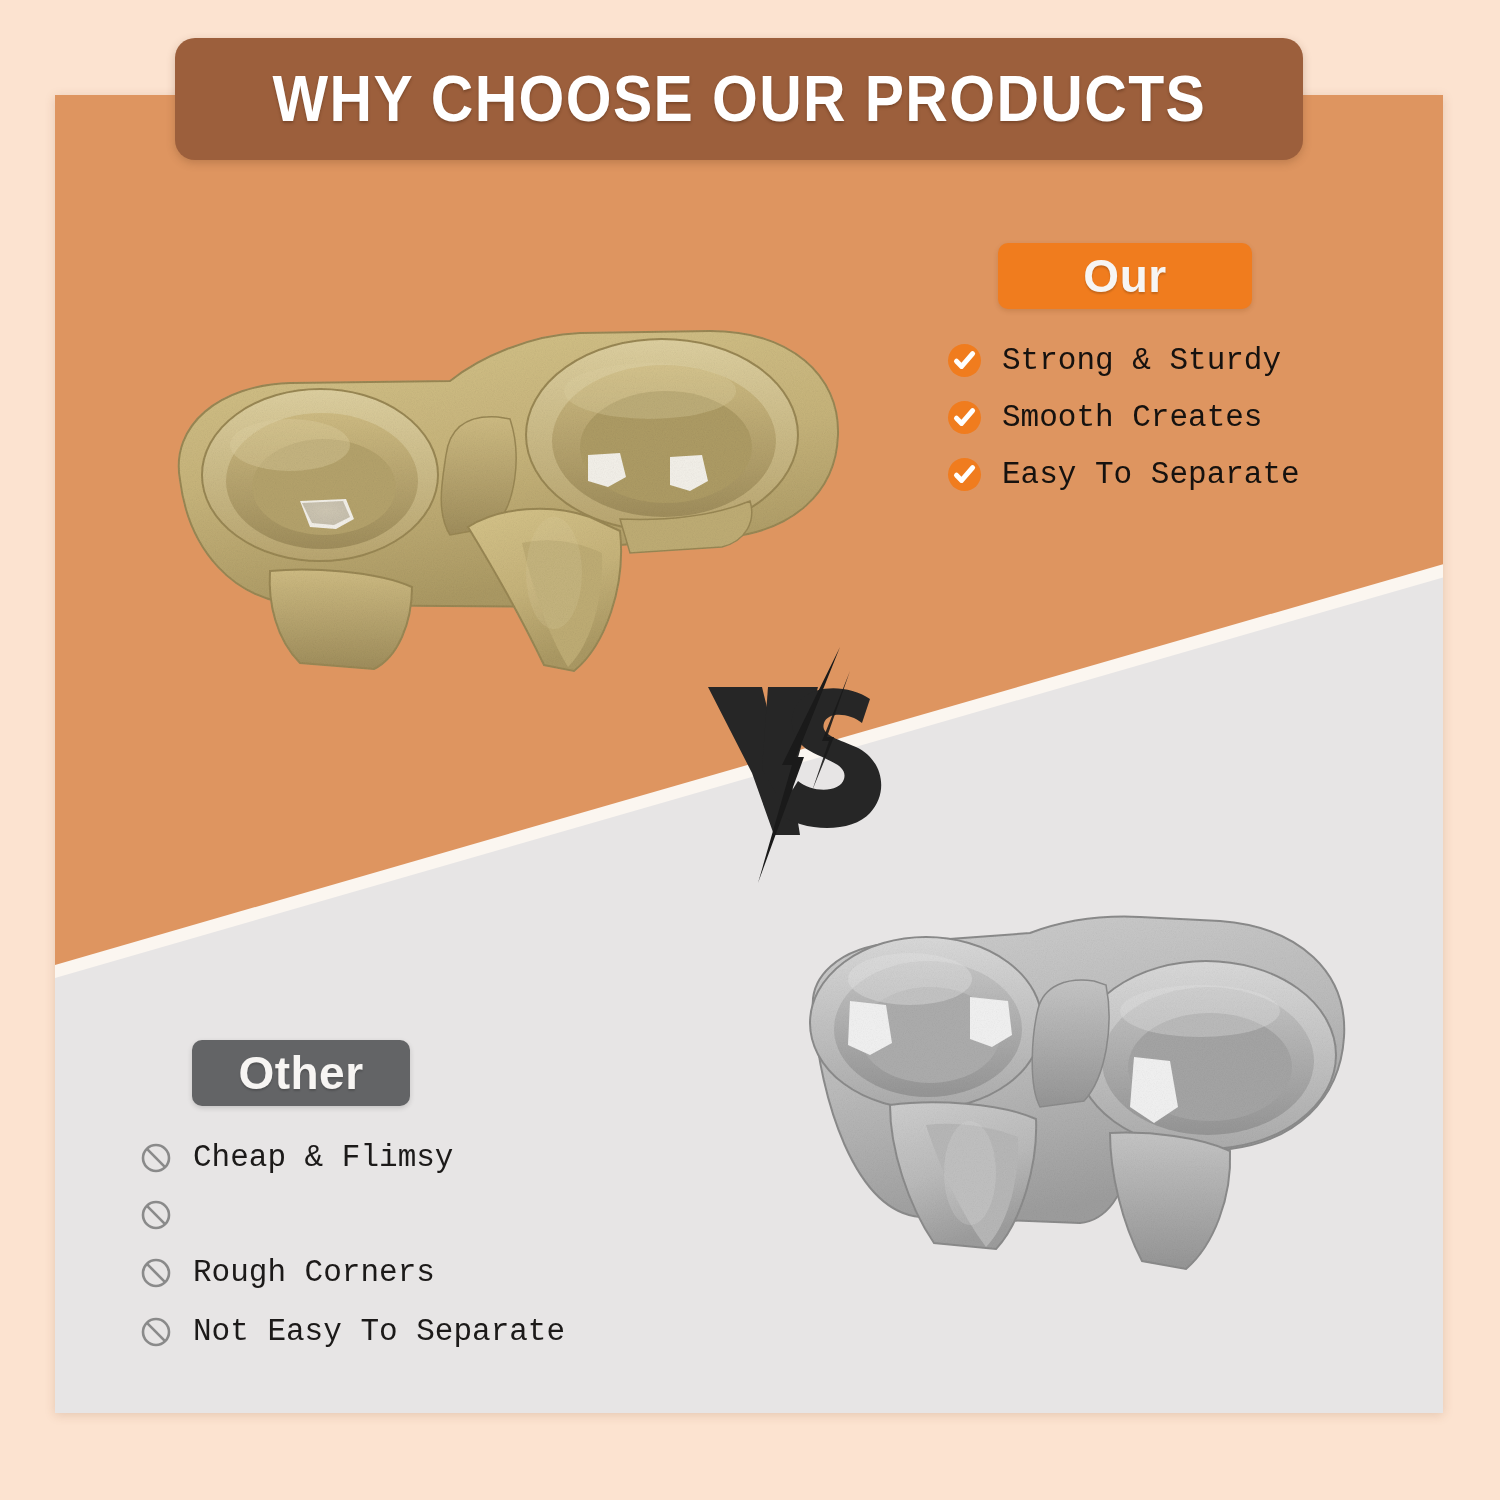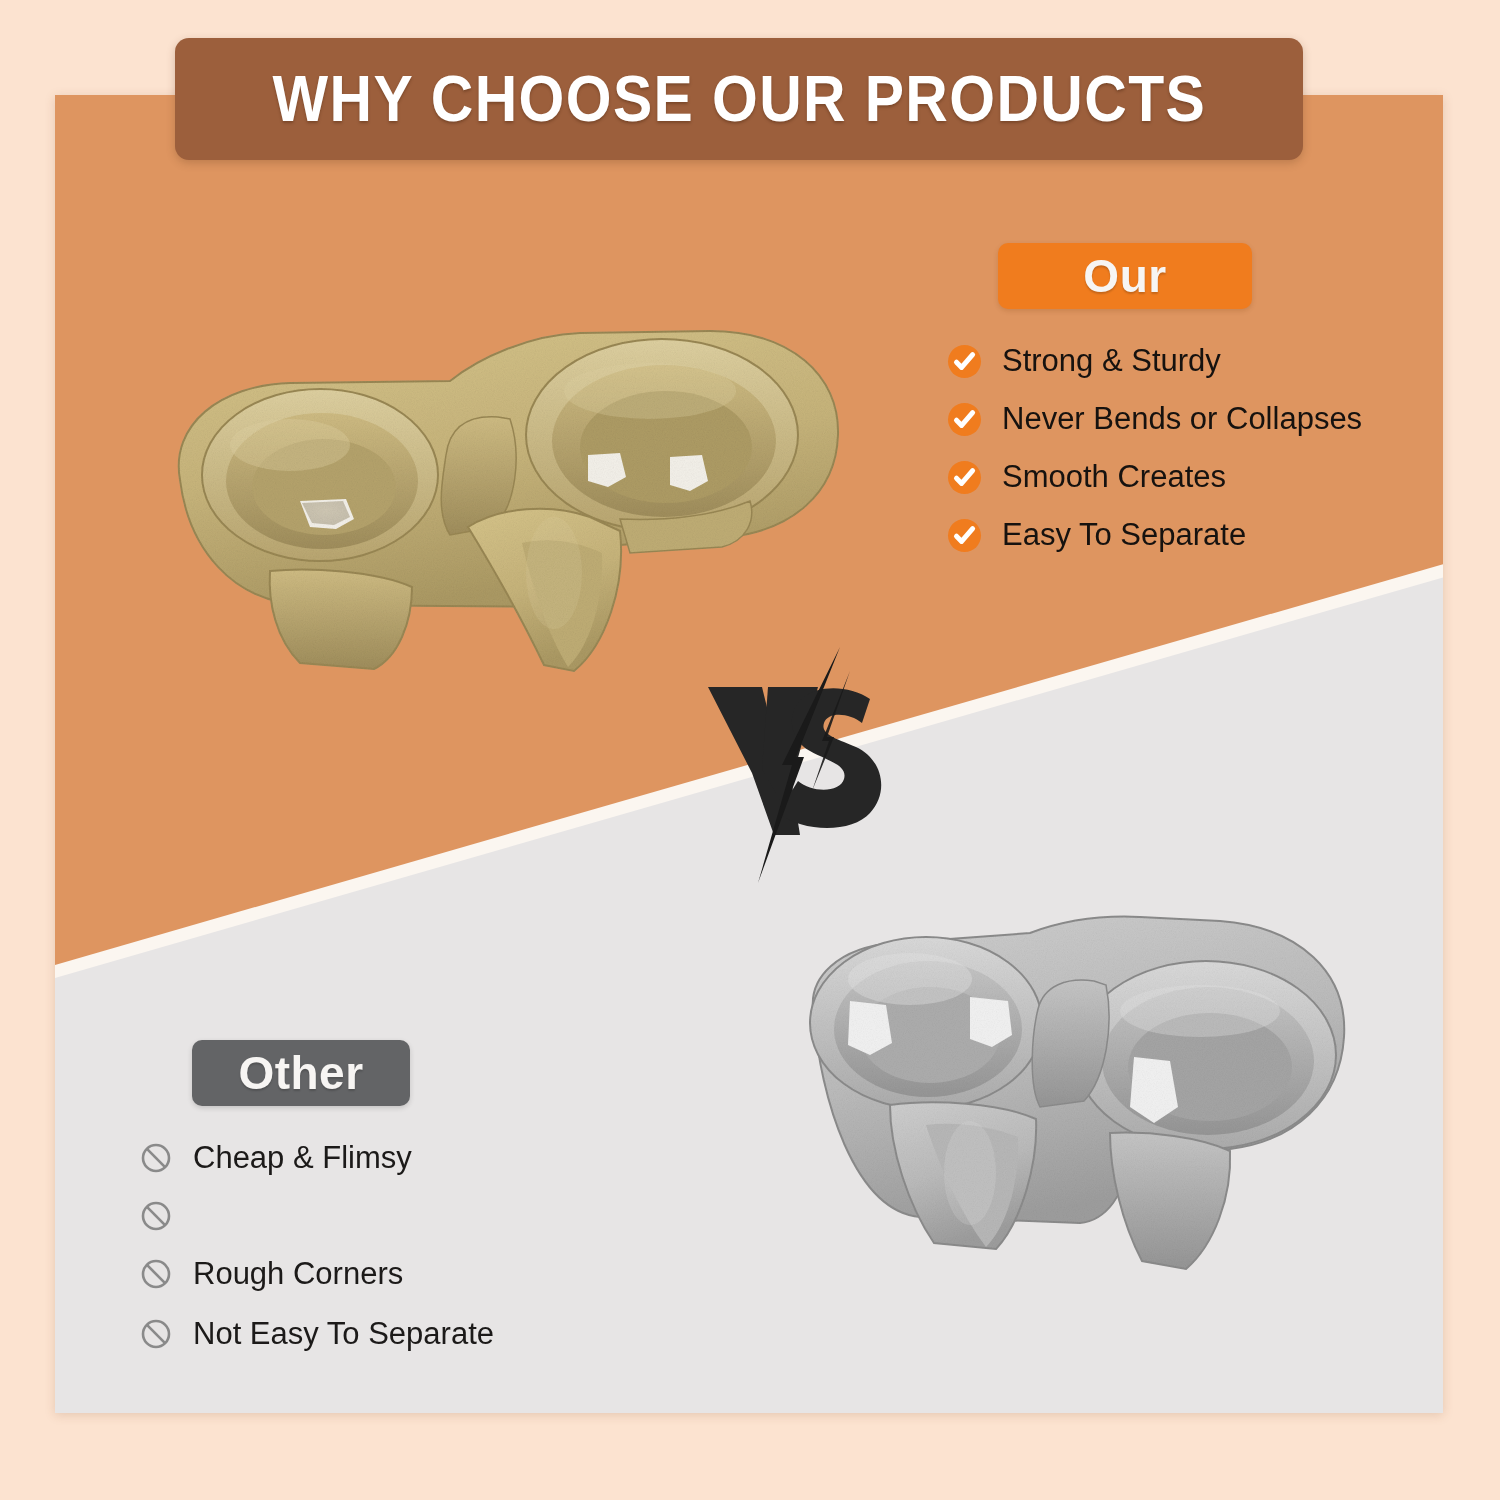--- a/index.html
+++ b/index.html
@@ -38,21 +38,21 @@
     background:#FBF6F0;
     clip-path: polygon(0% 66.0%, 100% 35.6%, 100% 36.6%, 0% 67.0%);
   }
 
   
   .title-banner {
     position:absolute;
     left:175px; top:38px;
     width:1128px; height:122px;
     background:#9C5F3C;
-    border-radius:14px;
+    border-radius:20px;
     display:flex; align-items:center; justify-content:center;
     box-shadow:0 3px 8px rgba(90,50,25,.25);
     z-index:6;
   }
   .title-text {
     color:#FFFFFF;
     font-size:64px;
     font-weight:bold;
     letter-spacing:1.5px;
     transform:scaleX(.92);
@@ -81,21 +81,21 @@
   }
   .badge-text {
     color:#F7F5F3;
     font-size:46px;
     font-weight:bold;
     letter-spacing:.5px;
     text-shadow:0 2px 2px rgba(0,0,0,.18);
   }
 
   
-  .feature-list { position:absolute; z-index:5; }
+  .feature-list { position:absolute; z-index:5;font-family:Liberation Mono, monospace; }
   .list-our   { left:948px; top:343px;  width:470px; }
   .list-other { left:140px; top:1140px; width:470px; }
 
   .feature-row {
     display:flex; align-items:center;
     margin-bottom:22px;
   }
   .list-other .feature-row { margin-bottom:24px; }
 
   .feature-label {
@@ -234,28 +234,20 @@
 
     <div class="feature-row">
       <span class="icon-check">
         <svg width="33" height="33" viewBox="0 0 33 33">
           <path d="M8.5 17.2 L13.6 22.4 L24.6 9.6" fill="none" stroke="#FFFFFF" stroke-width="5" stroke-linecap="round" stroke-linejoin="round"></path>
         </svg>
       </span>
       <span class="feature-label">Strong &amp; Sturdy</span>
     </div>
 
-    <div class="feature-row">
-      <span class="icon-check">
-        <svg width="33" height="33" viewBox="0 0 33 33">
-          <path d="M8.5 17.2 L13.6 22.4 L24.6 9.6" fill="none" stroke="#FFFFFF" stroke-width="5" stroke-linecap="round" stroke-linejoin="round"></path>
-        </svg>
-      </span>
-      <span class="feature-label">Never Bends or Collapses</span>
-    </div>
 
     <div class="feature-row">
       <span class="icon-check">
         <svg width="33" height="33" viewBox="0 0 33 33">
           <path d="M8.5 17.2 L13.6 22.4 L24.6 9.6" fill="none" stroke="#FFFFFF" stroke-width="5" stroke-linecap="round" stroke-linejoin="round"></path>
         </svg>
       </span>
       <span class="feature-label">Smooth Creates</span>
     </div>
 

